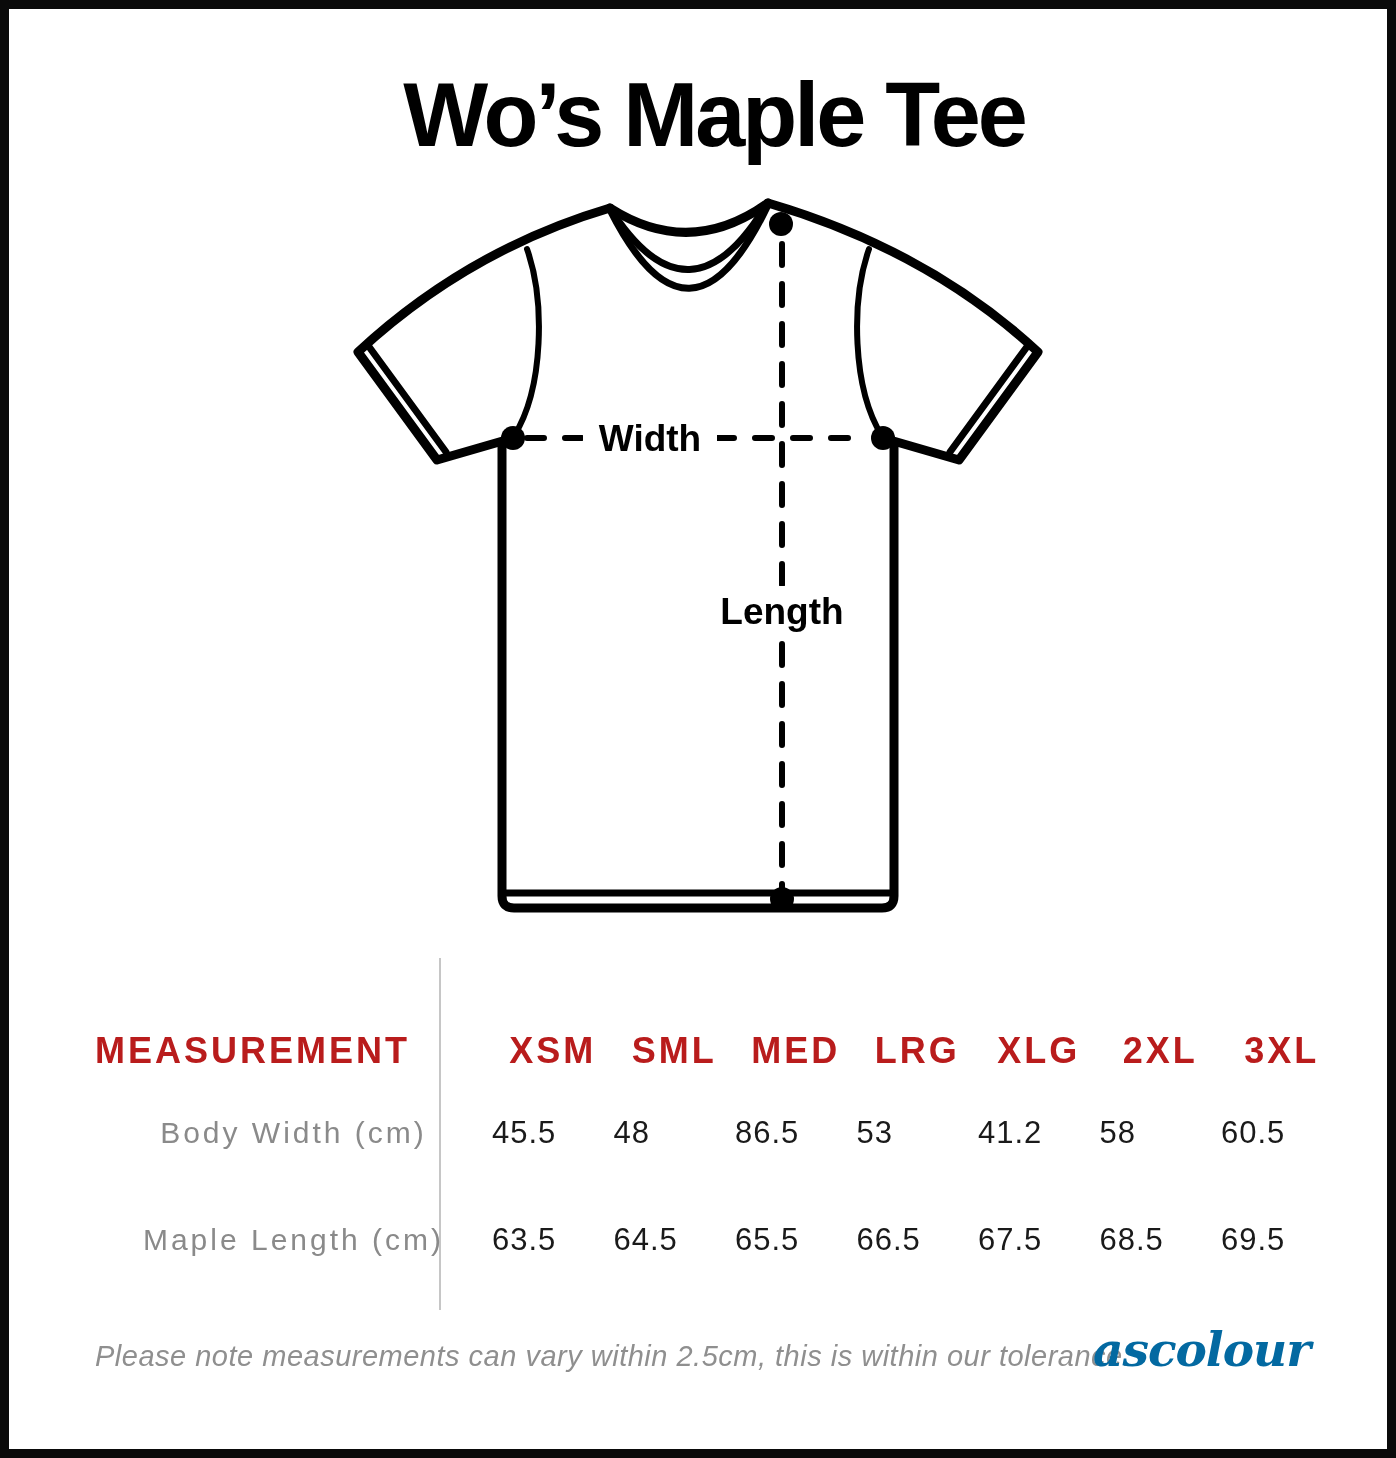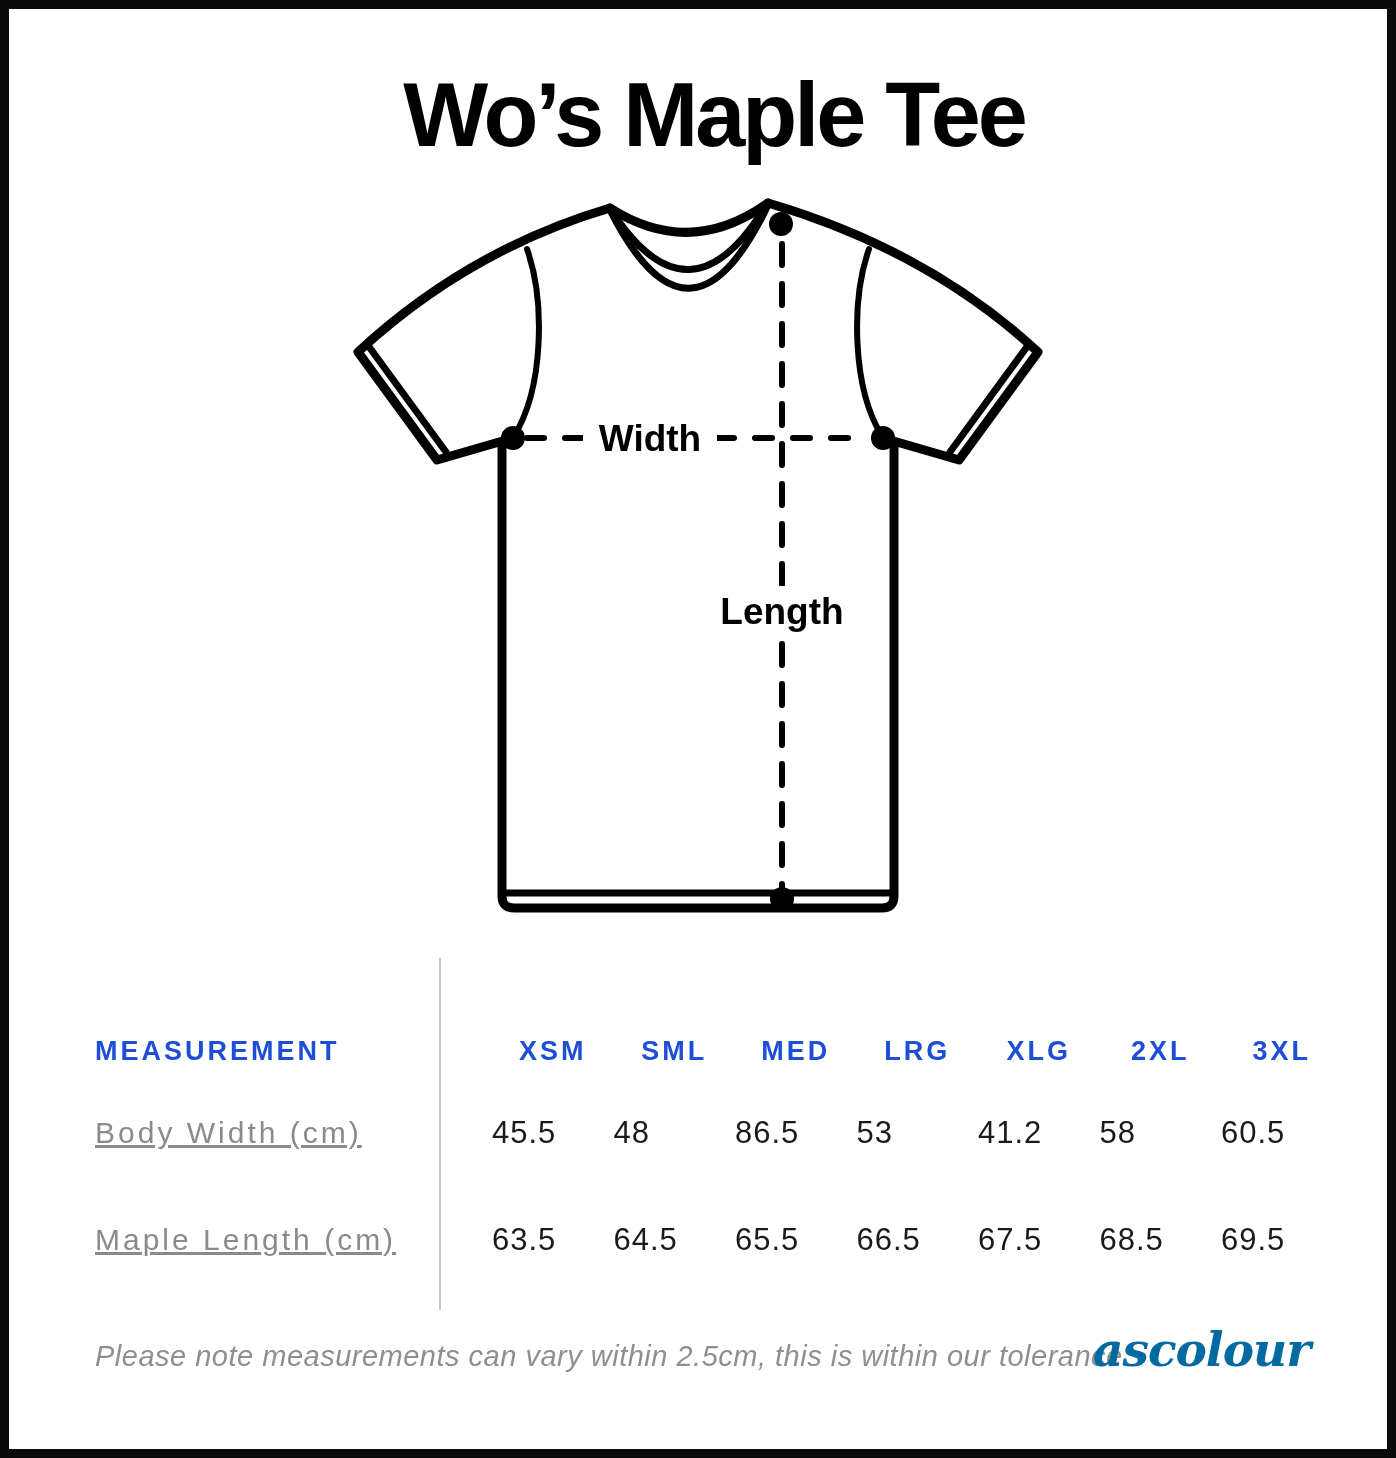--- a/index.html
+++ b/index.html
@@ -36,33 +36,32 @@
     position:absolute;
     left:95px;top:1008px;
     display:grid;
     grid-template-columns:397px repeat(7,121.5px);
     grid-template-rows:66px 118px 96px;
     align-items:center;
   }
   .size-table .cell{white-space:nowrap;}
   .size-table .head{
     font-weight:bold;
-    font-size:27px;
+    font-size:36px;
     letter-spacing:3px;
-    color:#1d4ed8;
+    color:#b91c1c;
     text-align:center;
     margin-top:20px;
   }
   .size-table .head.meas{text-align:left;}
   .size-table .rowlabel{
     font-size:30px;
     color:#8a8a8a;
     letter-spacing:3px;
-    text-align:left;
-    text-decoration:underline;
+    text-align:center;
   }
   .size-table .val{
     font-size:31px;
     color:#1a1a1a;
     letter-spacing:1px;
   }
   .note{
     position:absolute;
     left:95px;top:1340px;
     font-size:29px;

